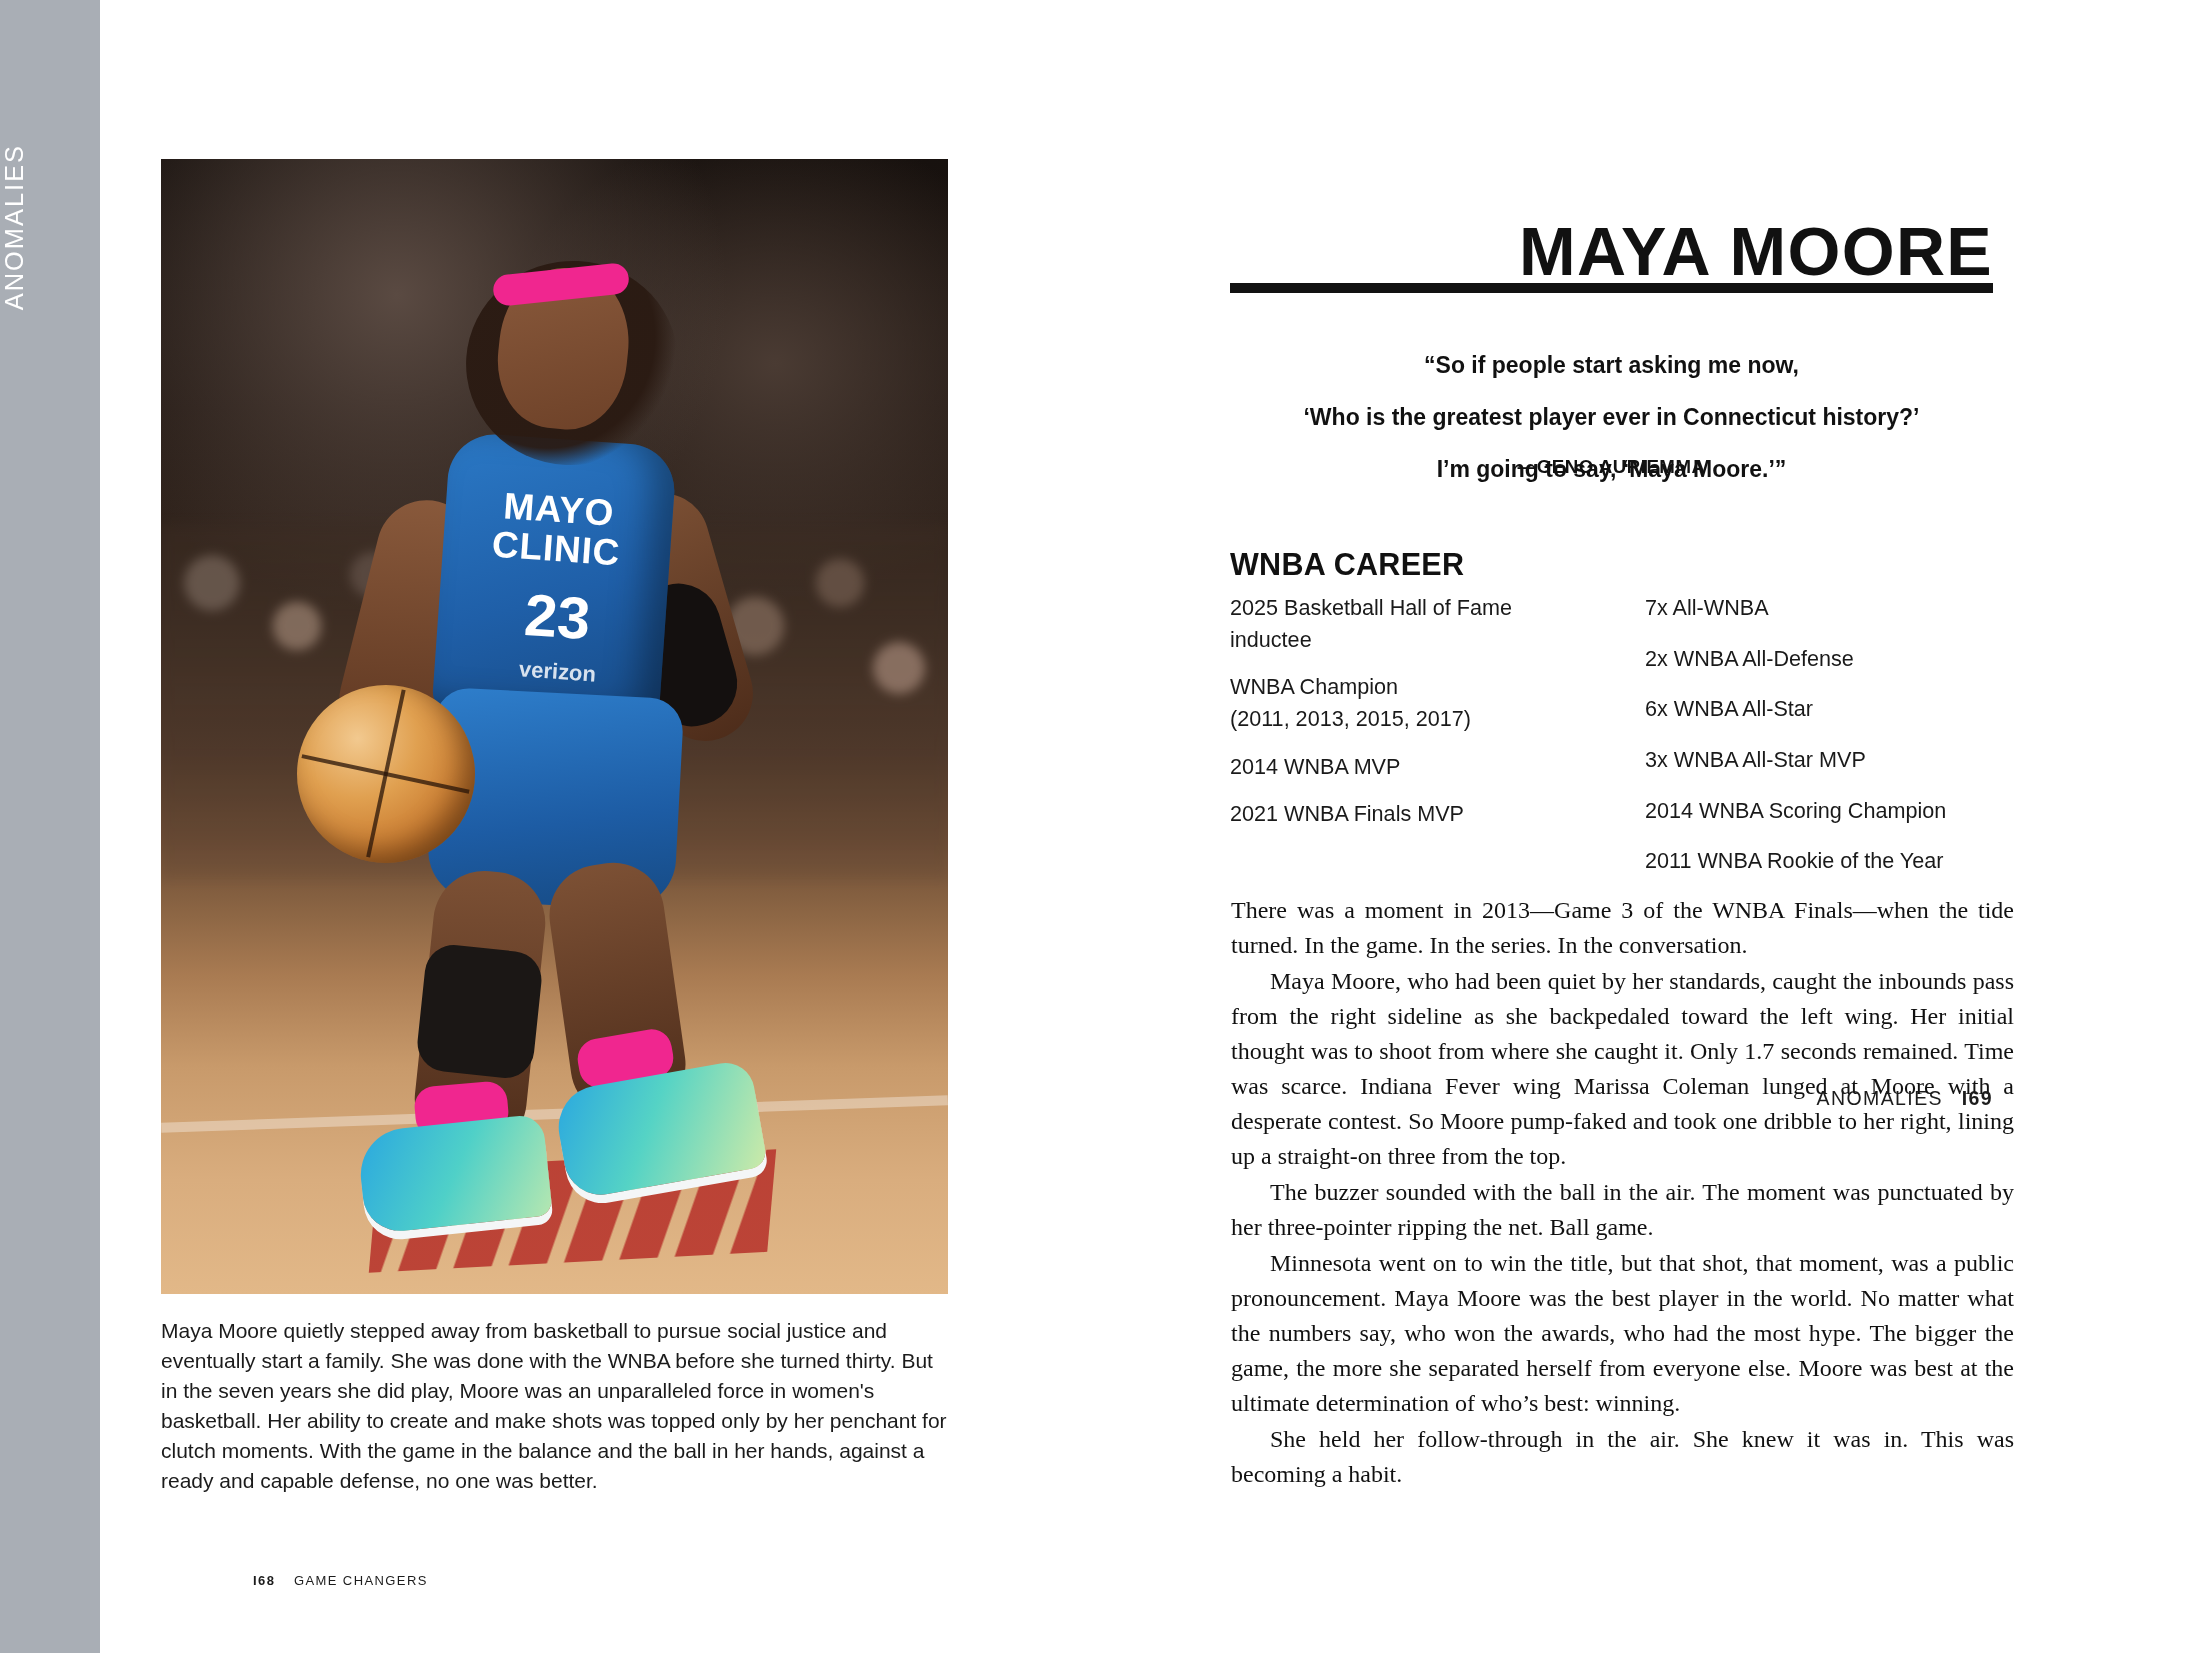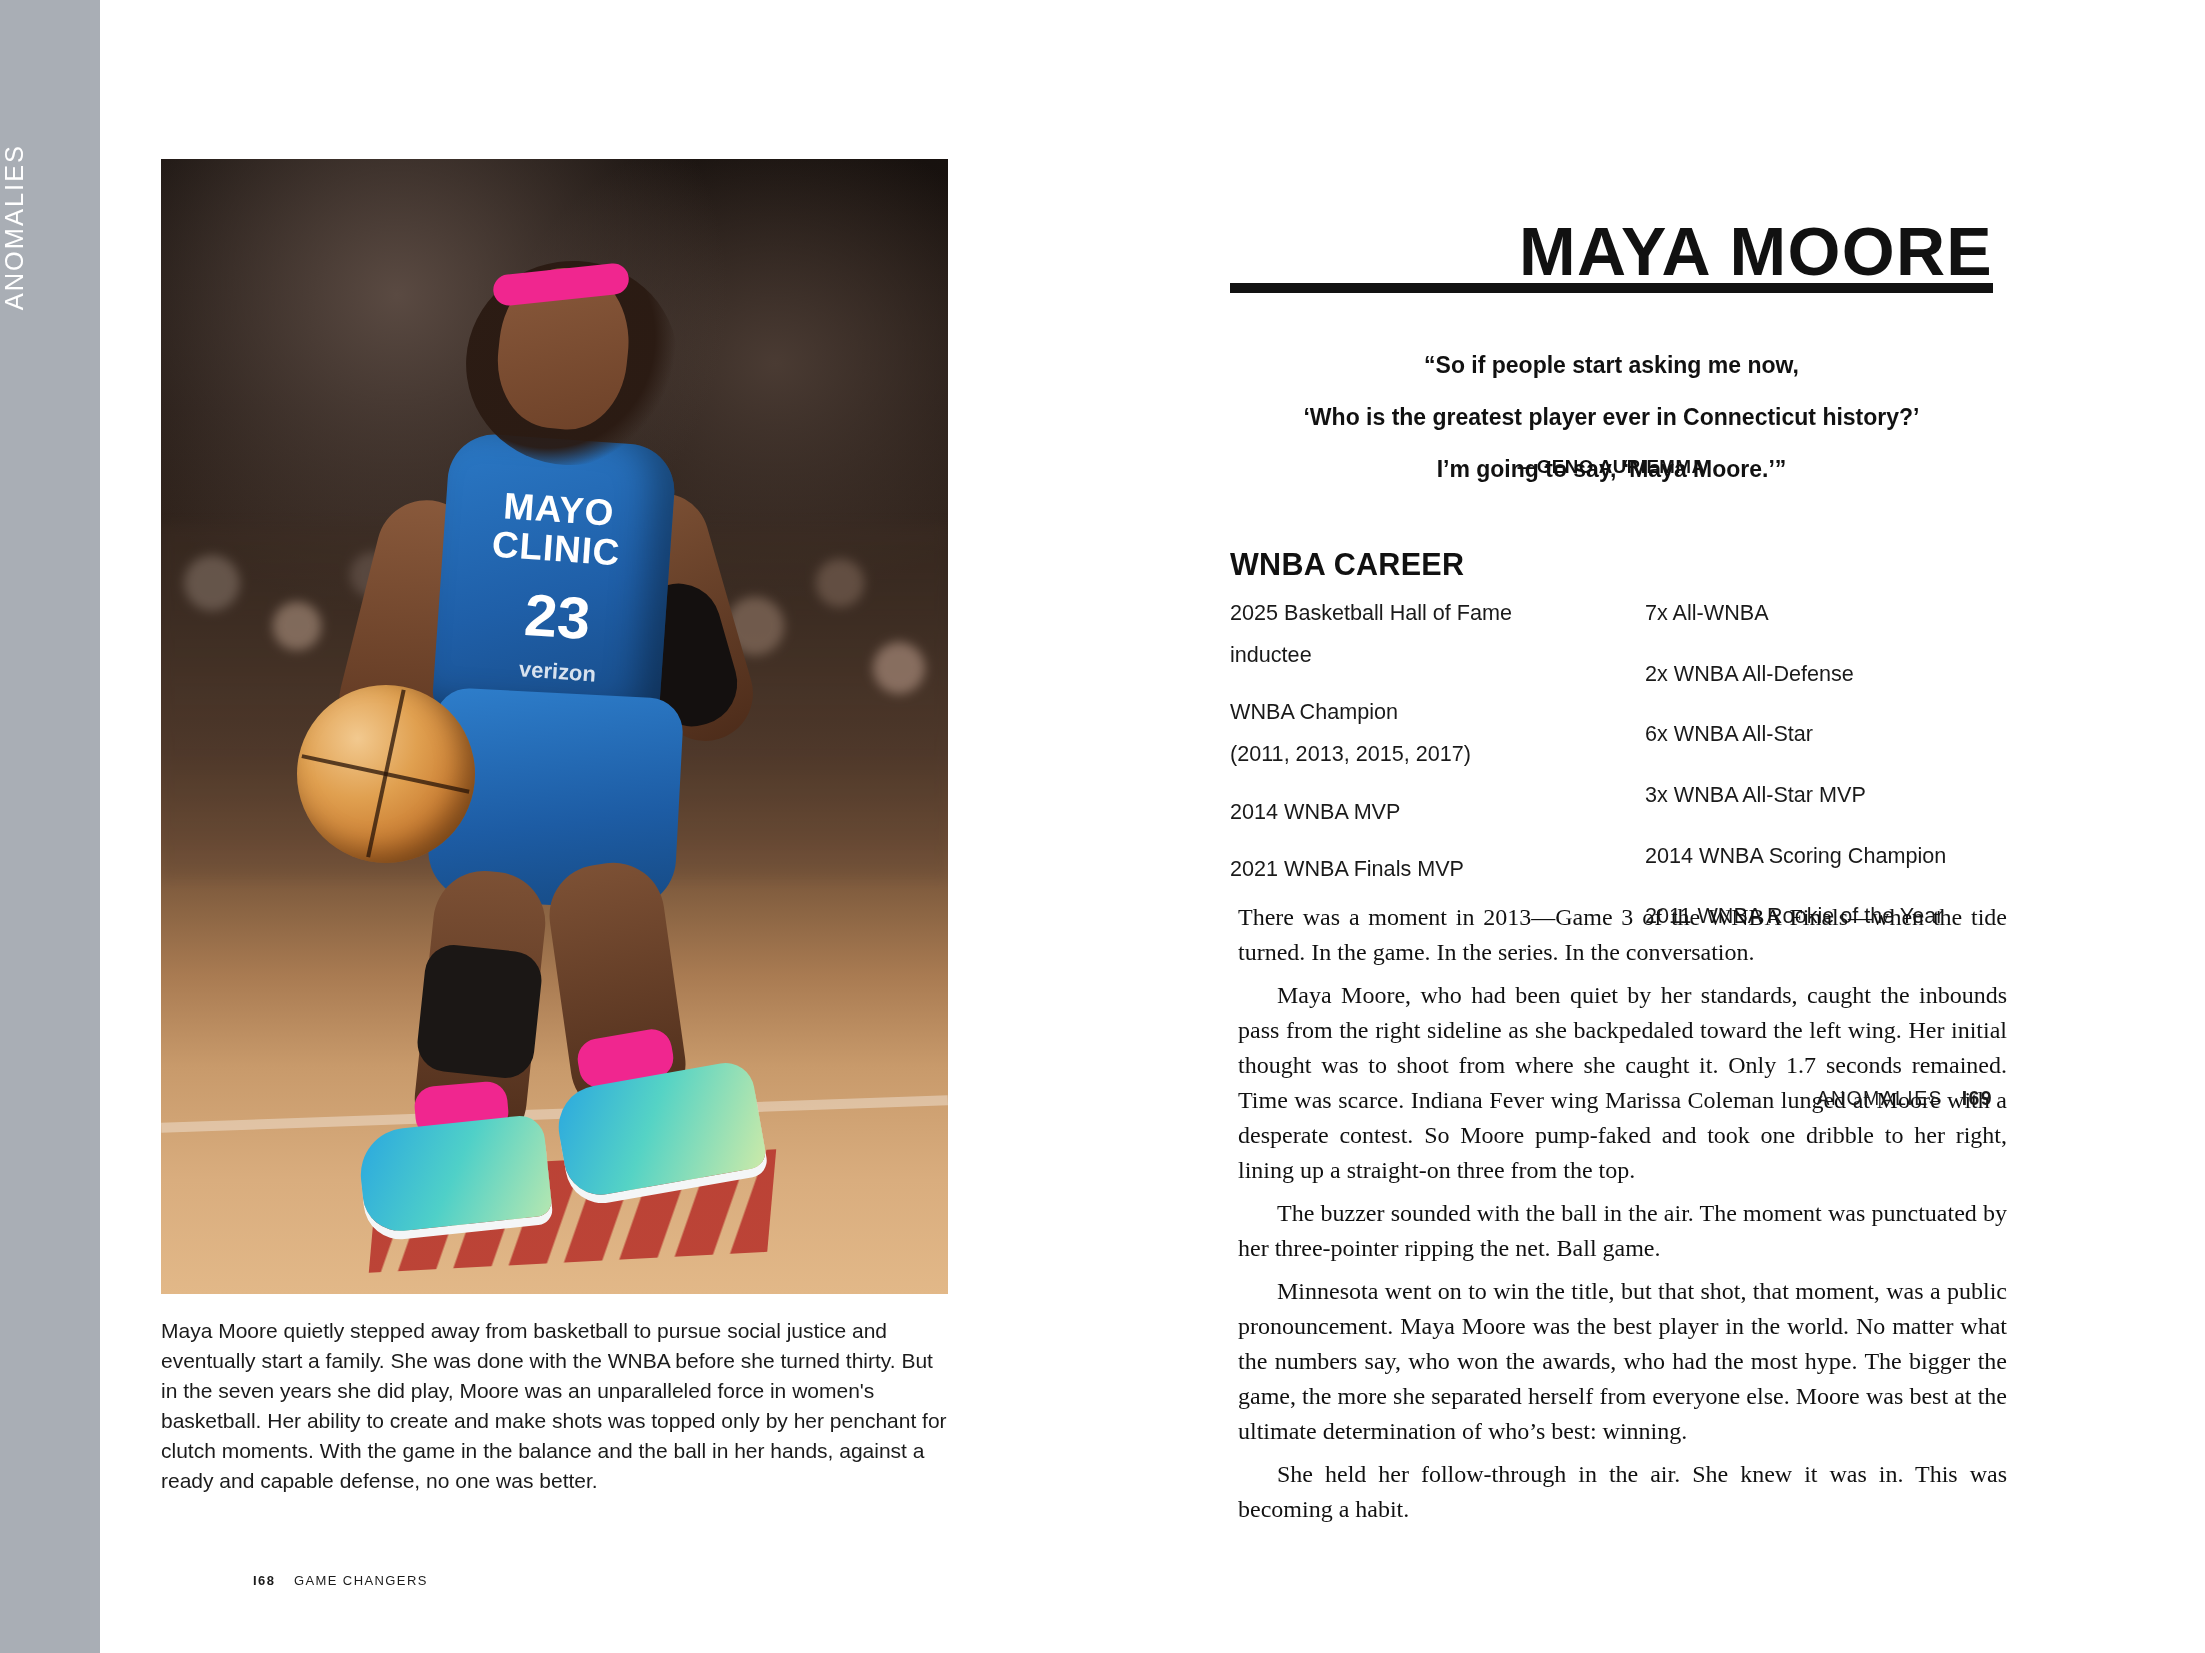--- a/index.html
+++ b/index.html
@@ -354,39 +354,39 @@
     position: absolute;
     left: 170px;
     top: 592px;
     width: 780px;
     display: flex;
     gap: 76px;
   }
   .career-col { width: 339px; }
   .career-item {
     font-size: 21.6px;
-    line-height: 42px;
+    line-height: 32px;
     color: #1a1a1a;
     margin-bottom: 15.3px;
     white-space: pre-line;
   }
   .career-col.right .career-item { margin-bottom: 18.7px; }
 
   .body-copy {
     position: absolute;
     left: 170px;
     top: 892px;
     width: 785px;
     font-family: "Liberation Serif", serif;
     font-size: 24px;
     line-height: 35px;
     color: #111111;
     text-align: justify;
   }
-  .body-copy p { margin: 8px; }
+  .body-copy p { margin: 1px; }
   .body-copy p + p { text-indent: 39px; }
 
   
   .footer-left {
     position: absolute;
     left: 153px;
     bottom: 66px;
     font-size: 13px;
     letter-spacing: 1.4px;
     color: #1c1c1c;

